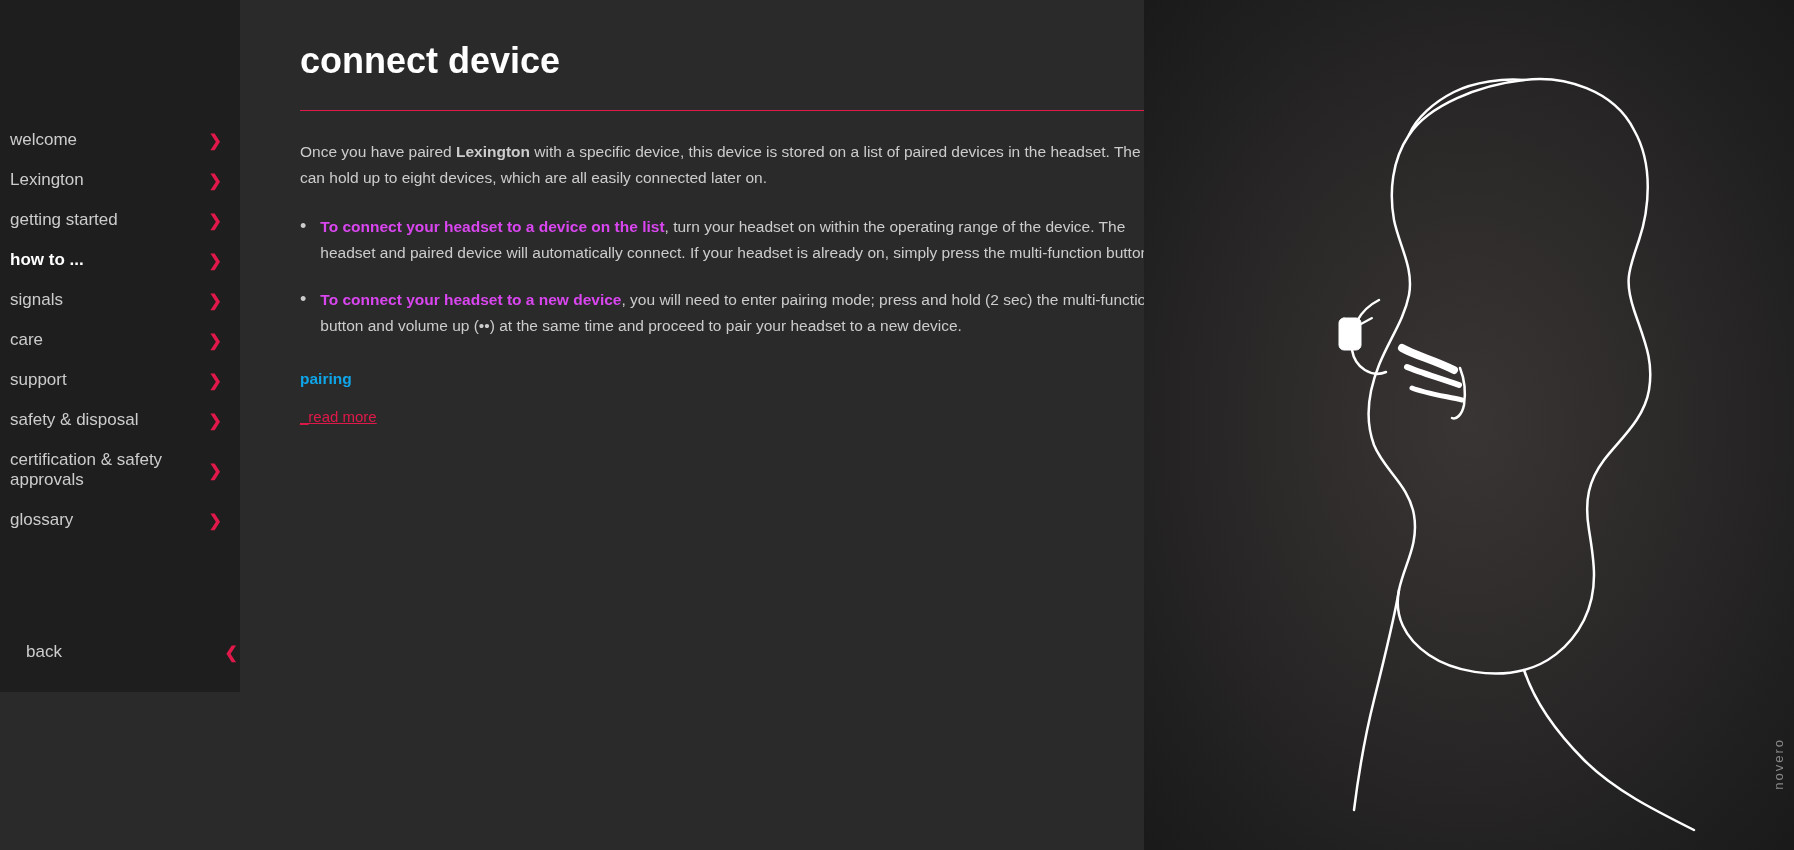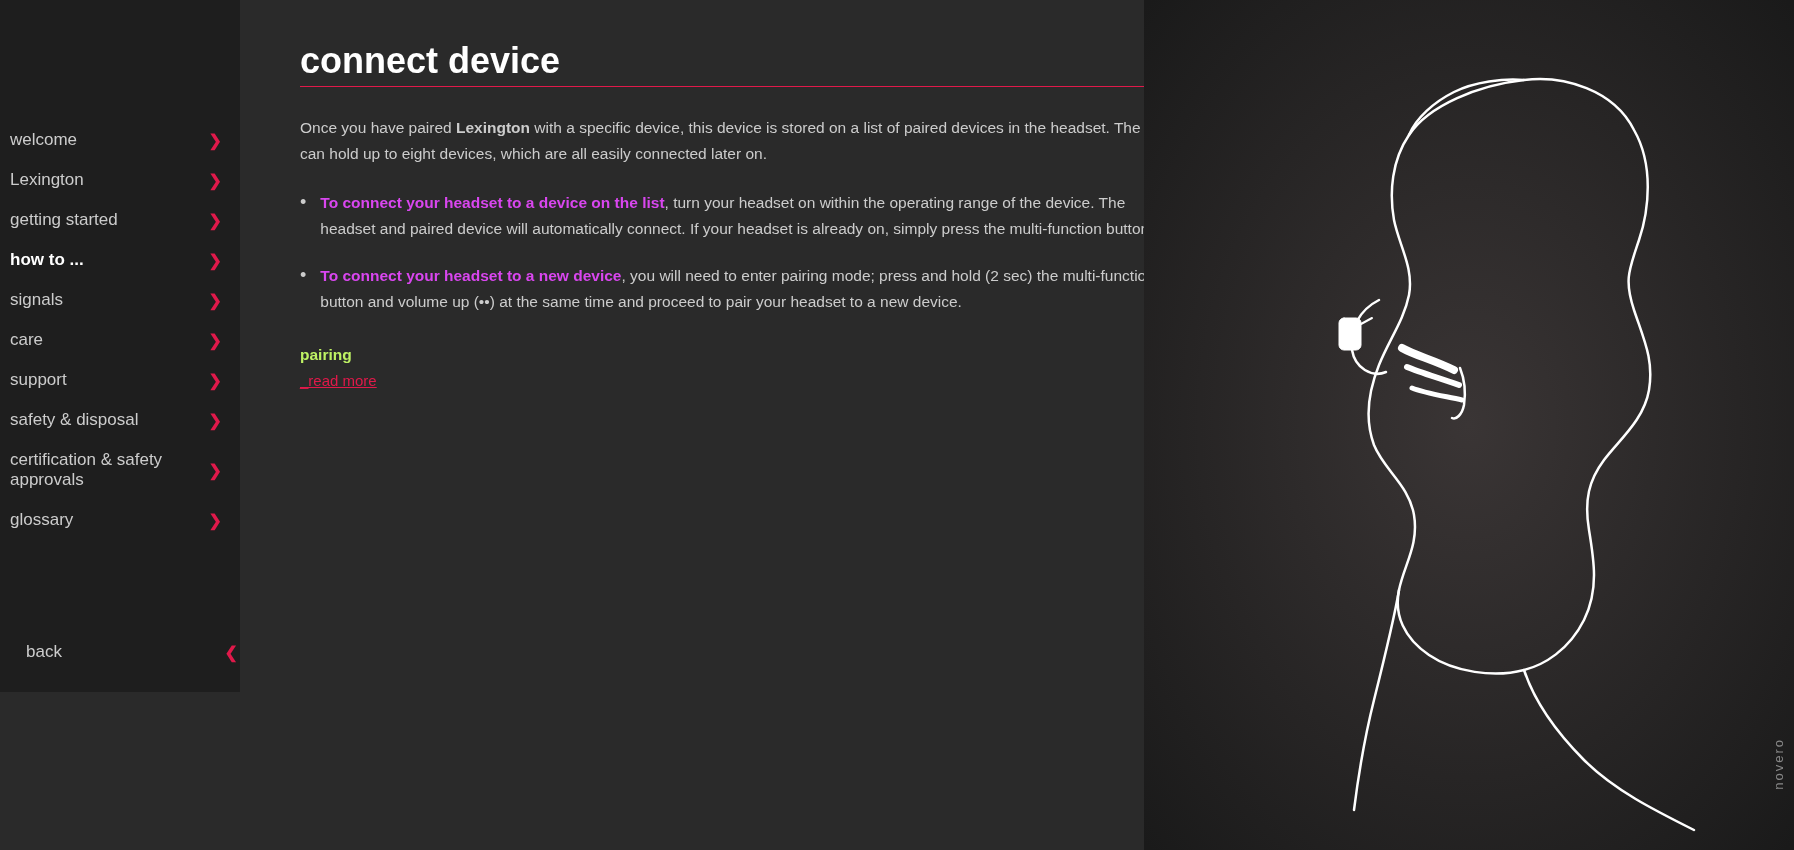--- a/index.html
+++ b/index.html
@@ -89,21 +89,21 @@
       display: flex;
       gap: 4px;
       align-items: flex-end;
     }
 
     
     .page-title {
       font-size: 36px;
       font-weight: bold;
       color: #ffffff;
-      margin-bottom: 4px;
+      margin-bottom: 28px;
       margin-top: 10px;
     }
 
     .title-underline {
       height: 1px;
       background: #e0194a;
       width: 100%;
       margin-bottom: 28px;
     }
 
@@ -152,22 +152,22 @@
     }
 
     .pairing-section {
       margin-top: 10px;
       max-width: 880px;
     }
 
     .pairing-title {
       font-size: 15.5px;
       font-weight: bold;
-      color: #bef264;
-      margin-bottom: 8px;
+      color: #0ea5e9;
+      margin-bottom: 20px;
     }
 
     .read-more {
       color: #e0194a;
       font-size: 15px;
       cursor: pointer;
       text-decoration: underline;
     }
 
     

